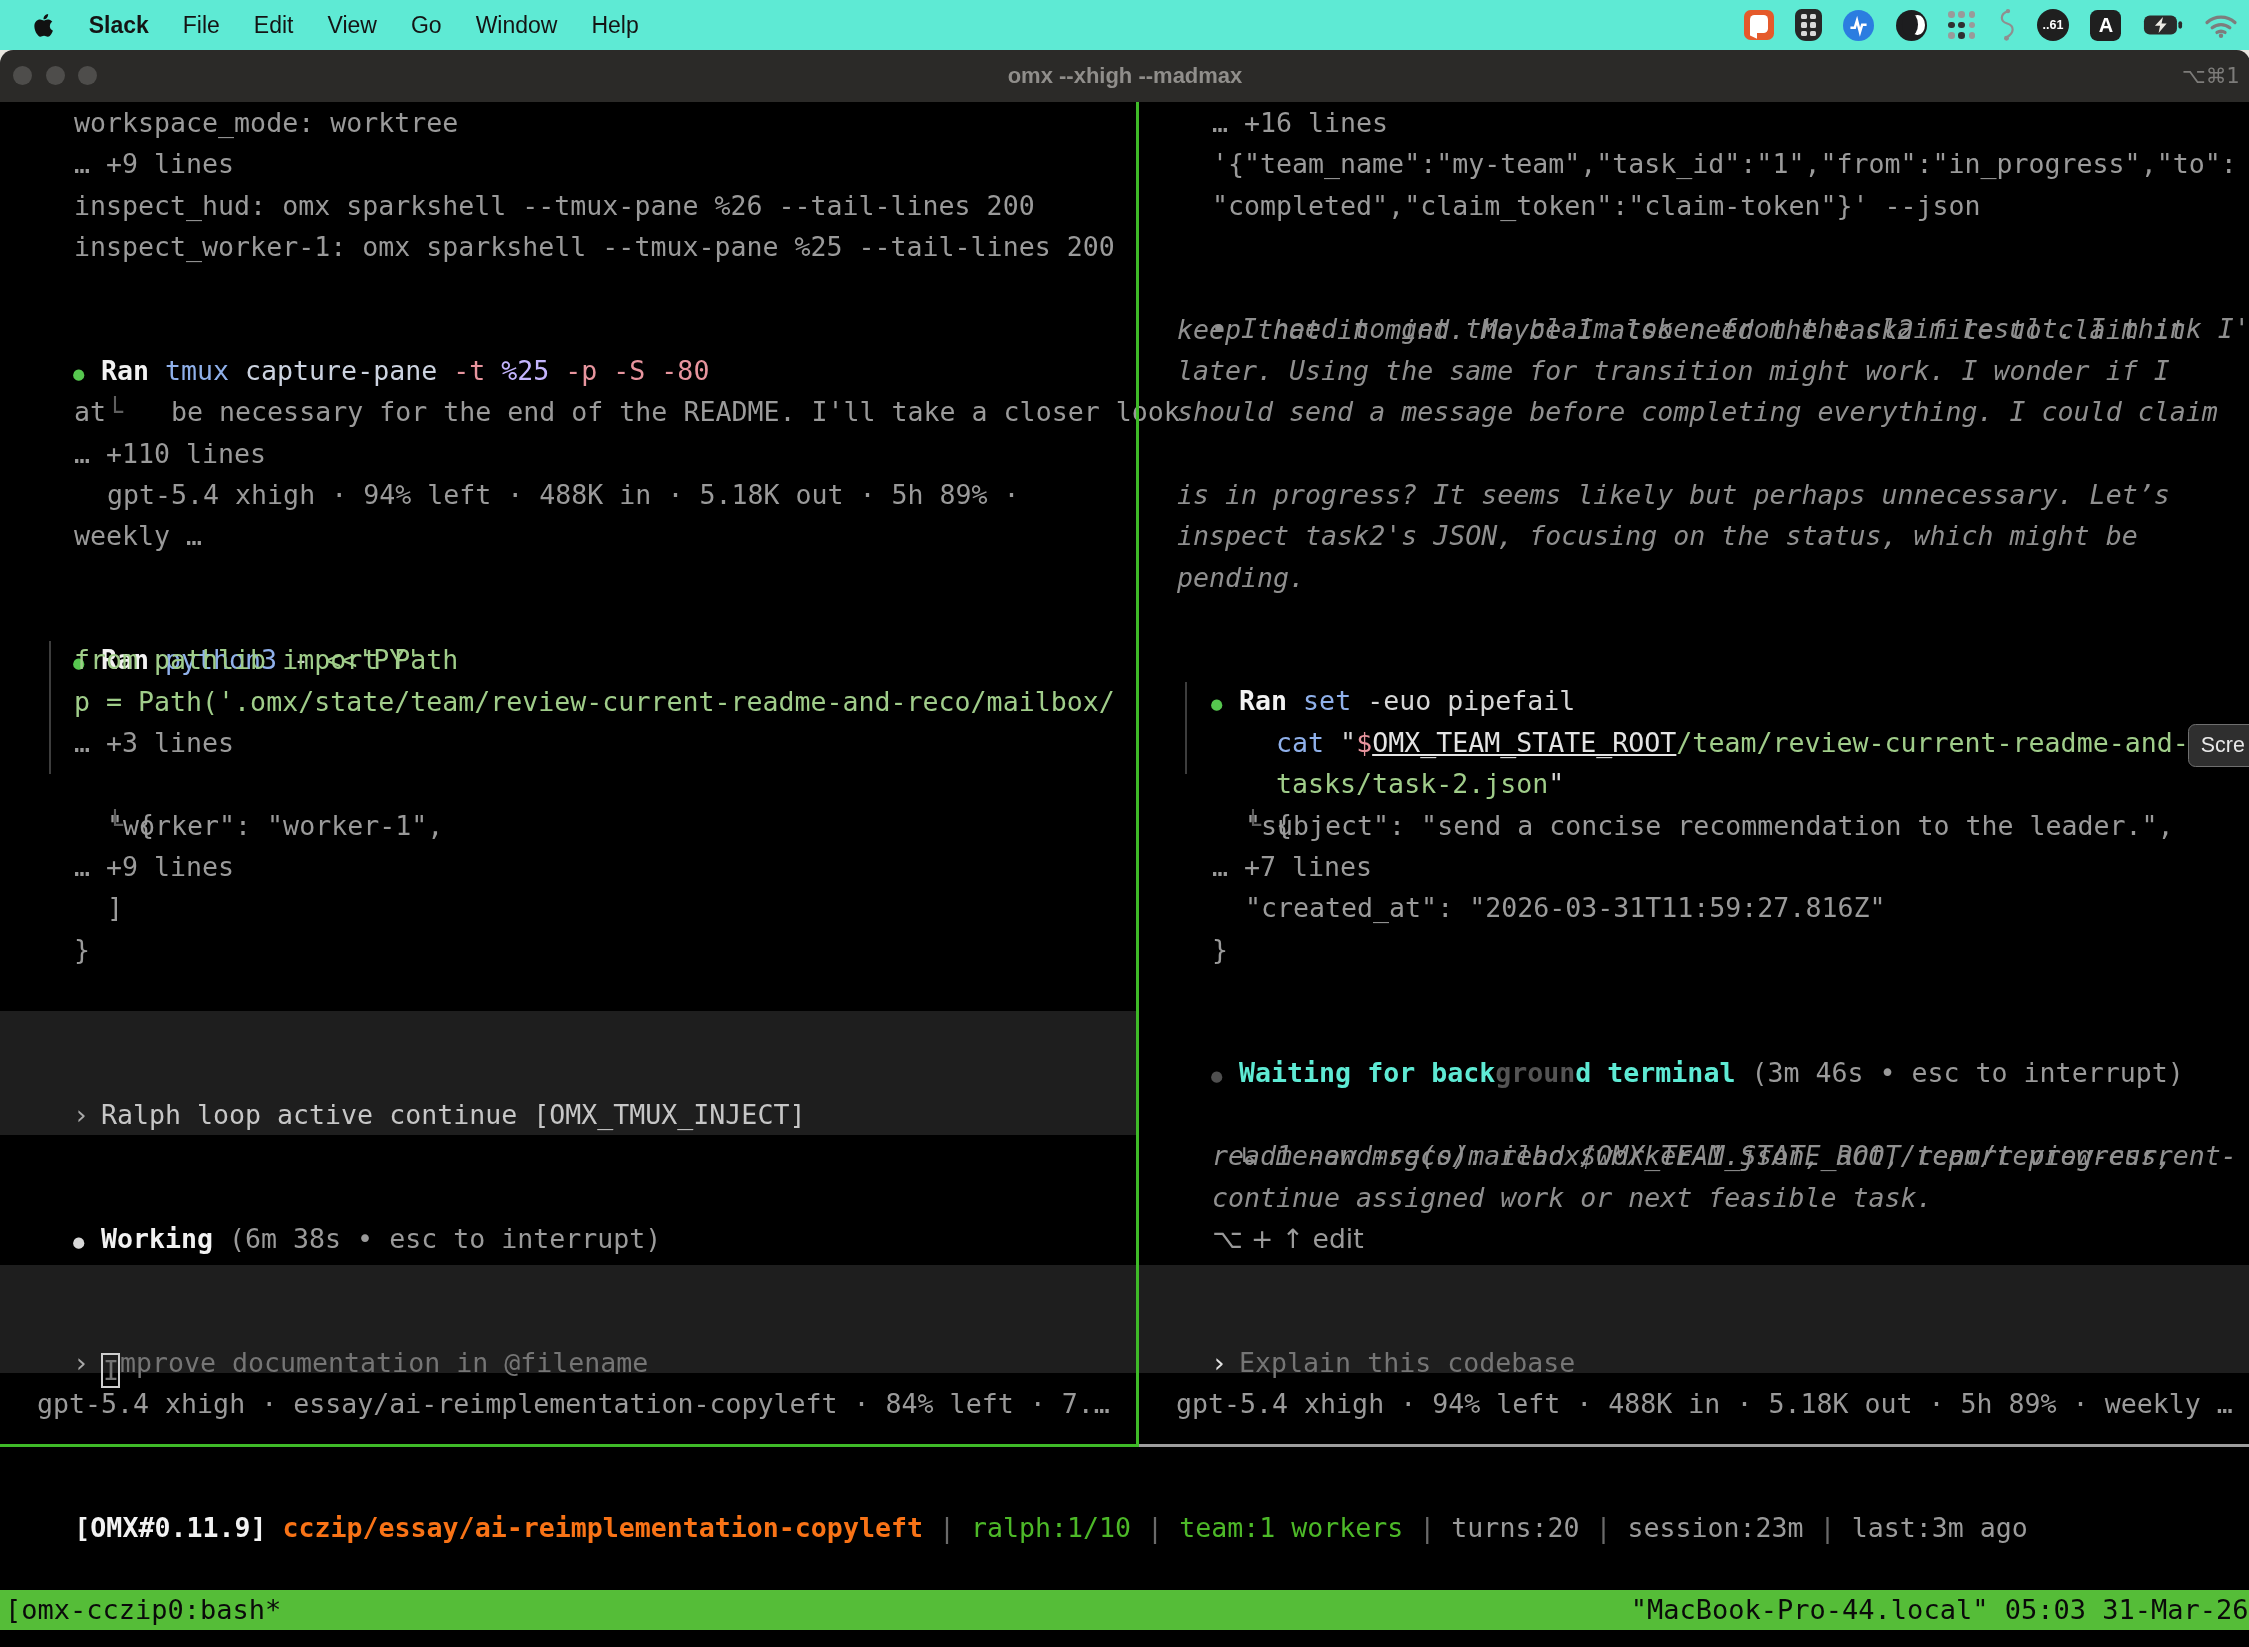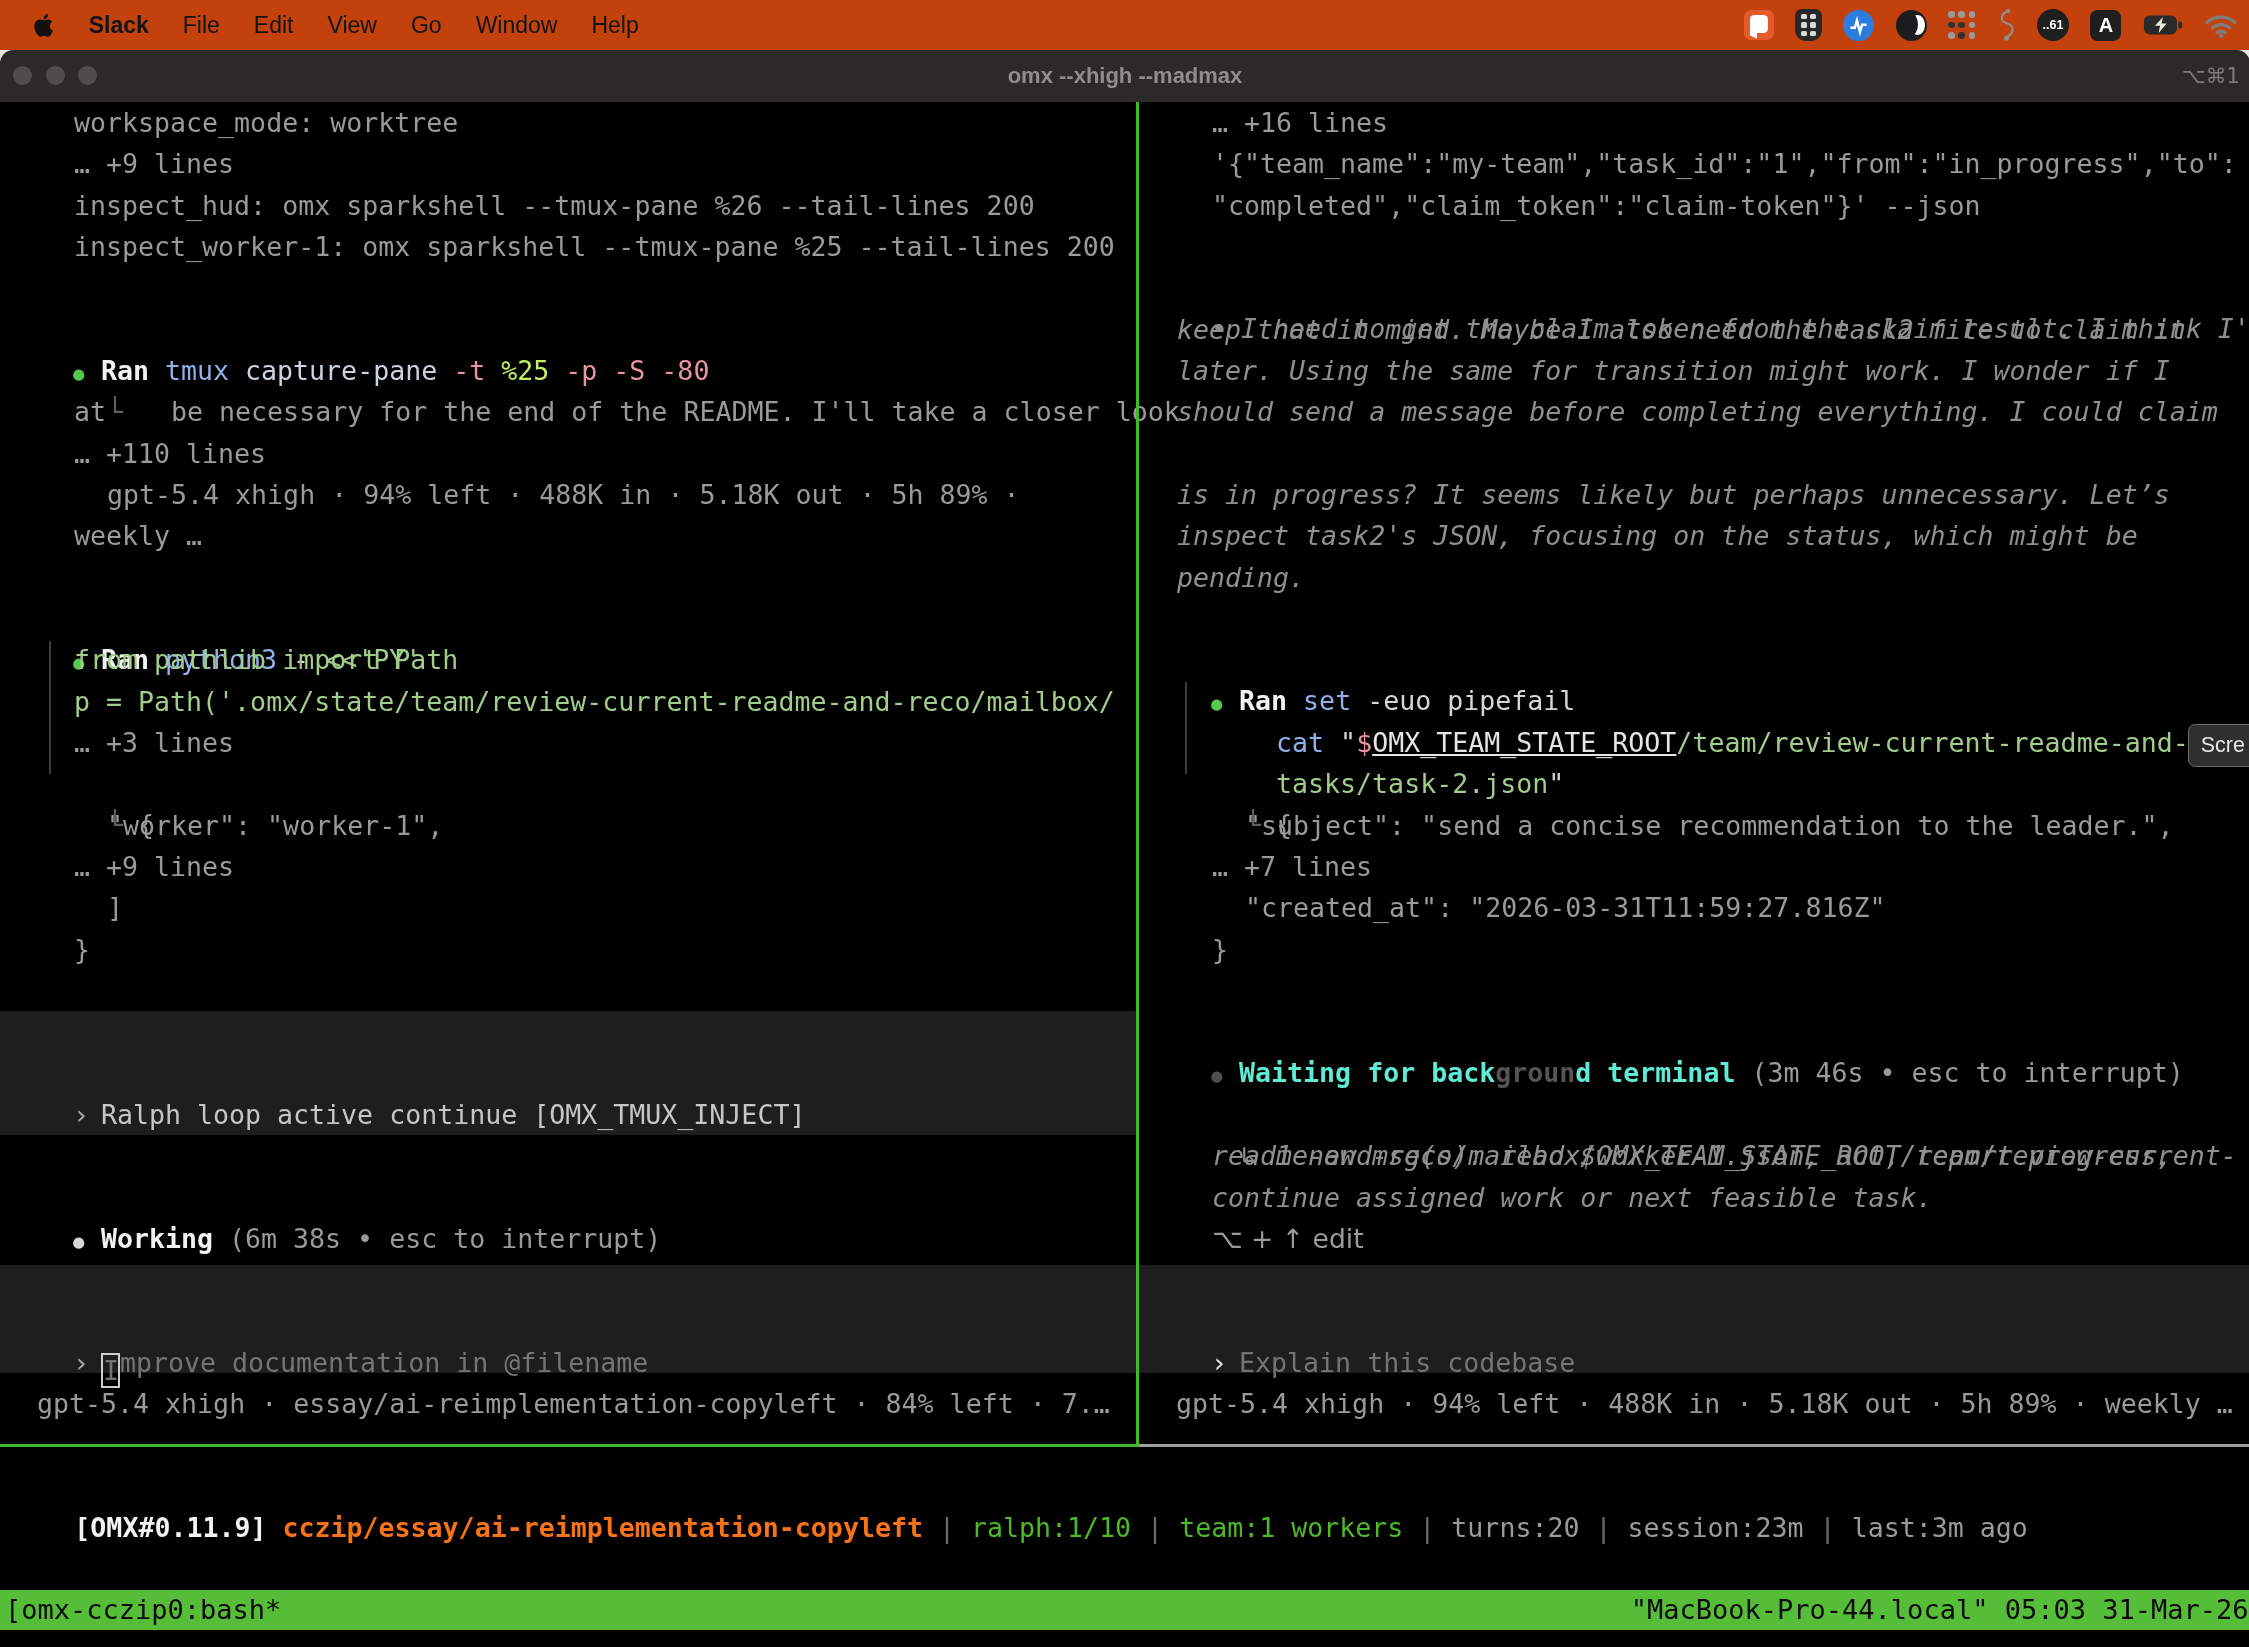--- a/index.html
+++ b/index.html
@@ -1,19 +1,19 @@
 <!DOCTYPE html>
 <html style="font-size:11.8px"><head>
 <meta charset="utf-8">
 <style>
   html,body{margin:0;padding:0;background:#e9e6e0;}
   body{width:2250px;height:1648px;position:relative;overflow:hidden;font-family:"DejaVu Sans Mono",monospace;}
 
   
-  .menubar{position:absolute;top:0;left:0;width:2250px;height:50px;background:#c2410c;
+  .menubar{position:absolute;top:0;left:0;width:2250px;height:50px;background:#5eead4;
     display:flex;align-items:center;color:#141414;font-family:"Liberation Sans",sans-serif;font-size:23px;}
   .menu-left{display:flex;align-items:center;gap:34px;padding-left:34px;}
   .menu-left .app-name{font-weight:bold;}
   .mi{cursor:default;}
   .menu-right{margin-left:auto;display:flex;align-items:center;gap:21.4px;padding-right:11.8px;}
   .tray{display:flex;align-items:center;justify-content:center;}
   .ic-orange{width:29.5px;height:29.5px;background:#e55a2b;border-radius:6.6px;position:relative;}
   .ic-orange .bub{position:absolute;left:5.9px;top:5.2px;width:17.7px;height:17.7px;background:#fff;border-radius:4.4px;}
   .ic-orange .tail{position:absolute;left:5.9px;top:20px;width:6.6px;height:6.6px;background:#fff;transform:skewY(25deg);}
   .ic-shield{width:26.6px;height:32px;background:#272727;border-radius:6.6px 6.6px 11px 11px;display:grid;
@@ -43,21 +43,21 @@
   .term{position:absolute;top:102px;left:0;width:2250px;height:1546px;background:#000;font-size:26.6px;color:#9a9a9a;}
   .tl{position:absolute;height:41px;line-height:41px;white-space:pre;}
   .band{position:absolute;background:#1e1e1e;}
   .vdiv{position:absolute;left:1136px;top:0;width:3px;height:1345px;background:#3fba28;}
   .hdivL{position:absolute;left:0;top:1342px;width:1136px;height:3px;background:#3fba28;}
   .hdivR{position:absolute;left:1139px;top:1342px;width:1111px;height:3px;background:#9e9e9e;}
   .vline{position:absolute;width:2.2px;background:#3d3d3d;}
 
   .g{color:#9a9a9a;} .gd{color:#757575;} .dim{color:#6a6a6a;}
   .w{color:#d6d6d6;} .bold{color:#f2f2f2;font-weight:bold;}
-  .blu{color:#8fb0ea;} .grn{color:#a0cd8a;} .red{color:#e8959e;} .org{color:#bef264;}
+  .blu{color:#8fb0ea;} .grn{color:#a0cd8a;} .red{color:#e8959e;} .org{color:#c4b5fd;}
   .lav{color:#ccd3e0;} .it{font-style:italic;color:#8f8f8f;}
   .lg{color:#c6c6c6;} .cy{color:#f97316;font-weight:bold;} .sg{color:#4db928;}
   .und{text-decoration:underline;color:#e4e4e4;}
   .sh1{color:#5eead4;font-weight:bold;} .sh2{color:#545454;font-weight:bold;}
   .bullet{display:inline-block;width:28px;font-size:19px;}
   .bgrn{color:#56c74f;} .bwhite{color:#d8d8d8;} .bdim{color:#4f4f4f;}
   .dot{display:inline-block;width:30px;font-size:26.6px;color:#8f8f8f;}
   .corner{color:#5f5f5f;display:inline-block;}
   .prompt{display:inline-block;width:28px;color:#a8a8a8;}
   .prompt-w{display:inline-block;width:28px;color:#e2e2e2;}

